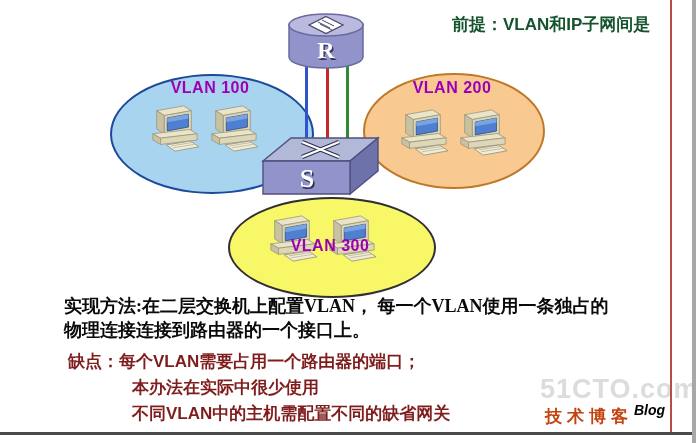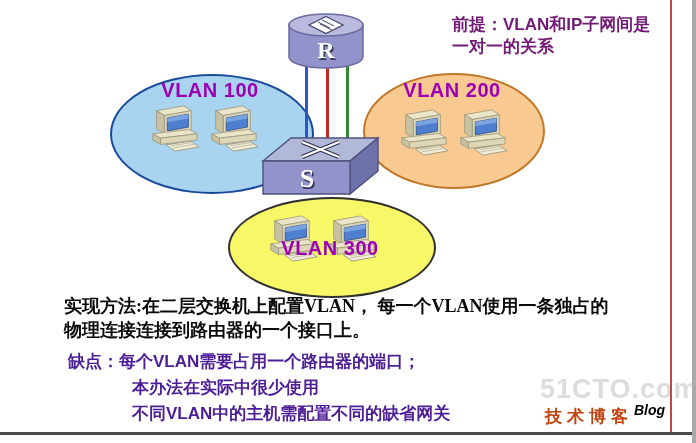--- a/index.html
+++ b/index.html
@@ -7,48 +7,48 @@
     position:relative;width:696px;height:443px;background:#fff;overflow:hidden;
     font-family:"Liberation Sans",sans-serif;
   }
   
   .vlan{position:absolute;border-radius:50%;z-index:1;}
   .vlan100{left:110px;top:74px;width:200px;height:116px;background:#a9d4f0;border:2px solid #1a4a9a;}
   .vlan200{left:363px;top:73px;width:178px;height:112px;background:#f9c992;border:2px solid #c07828;}
   .vlan300{left:228px;top:197px;width:204px;height:97px;background:#f7f768;border:2px solid #303030;}
   .vlan-label{
     position:absolute;z-index:4;text-align:center;color:#9d00b4;
-    font-weight:bold;font-size:20px;letter-spacing:0.5px;
+    font-weight:bold;font-size:16px;letter-spacing:0.5px;
     font-family:"Liberation Sans",sans-serif;
   }
   .vlan100-label{left:110px;top:79px;width:200px;}
   .vlan200-label{left:363px;top:79px;width:178px;}
   .vlan300-label{left:228px;top:191px;width:204px;margin-top:46px;}
   
   .link{position:absolute;top:60px;width:2.5px;height:92px;z-index:2;}
   .link-blue {left:305px;background:#2f55c8;}
   .link-red  {left:326px;background:#c62828;}
   .link-green{left:346px;background:#2f8b33;}
   
   .router-svg{position:absolute;left:286px;top:12px;z-index:3;}
   .switch-svg{position:absolute;left:257px;top:133px;z-index:3;}
   .pc{position:absolute;z-index:3;width:54px;height:52px;}
   
   .premise{
     position:absolute;left:452px;top:14px;width:222px;z-index:5;
-    color:#701a75;font-weight:bold;font-size:17px;line-height:22px;
+    color:#14532d;font-weight:bold;font-size:17px;line-height:22px;
   }
   .method{
     position:absolute;left:64px;top:294px;width:600px;z-index:5;
     color:#0a0a0a;font-weight:bold;font-size:18px;line-height:24px;
     font-family:"Liberation Serif",serif;
   }
   .drawback{
     position:absolute;left:68px;top:349px;width:560px;z-index:5;
-    color:#4c1d95;font-weight:bold;font-size:17px;line-height:26px;
+    color:#7f1d1d;font-weight:bold;font-size:17px;line-height:26px;
   }
   .drawback .indent{padding-left:64px;display:block;}
   
   .wm-brand{
     position:absolute;left:540px;top:374px;z-index:0;
     color:#dcdcdc;font-weight:bold;font-size:27px;letter-spacing:1px;
   }
   .wm-tagline{
     position:absolute;left:545px;top:405px;z-index:0;
     color:#c2410c;font-weight:bold;font-size:17px;letter-spacing:5px;
@@ -147,21 +147,20 @@
     </svg>
   <svg class="pc" style="left:265px;top:213px;">
       <use href="#pc-icon"></use>
     </svg>
   <svg class="pc" style="left:324px;top:213px;">
       <use href="#pc-icon"></use>
     </svg>
 
   <div class="premise">
     <div>前提：VLAN和IP子网间是</div>
-    <div>一对一的关系</div>
   </div>
 
   <div class="method">
     <div>实现方法:在二层交换机上配置VLAN， 每一个VLAN使用一条独占的</div>
     <div>物理连接连接到路由器的一个接口上。</div>
   </div>
 
   <div class="drawback">
     <div>缺点：每个VLAN需要占用一个路由器的端口；</div>
     <span class="indent">本办法在实际中很少使用</span>

